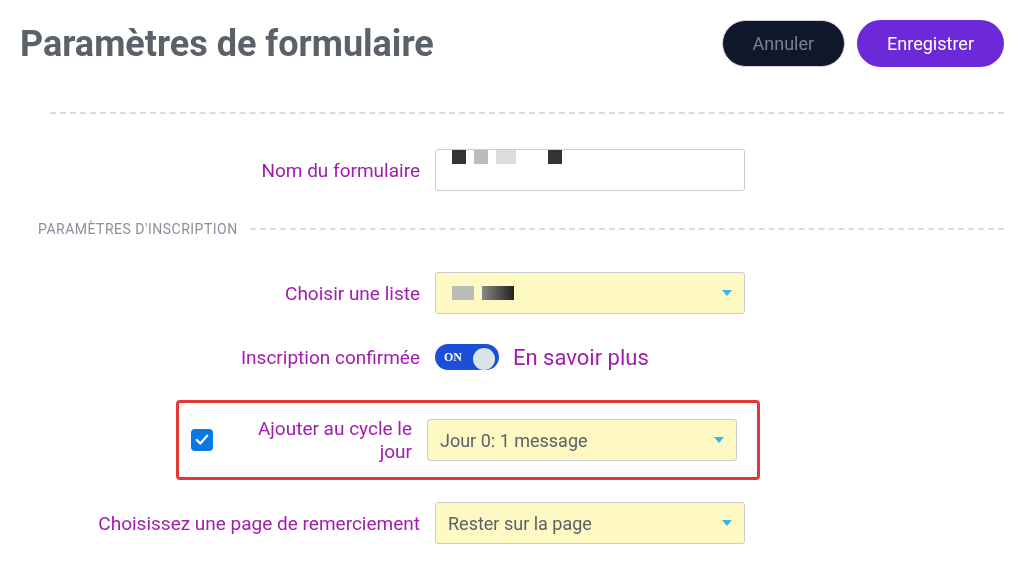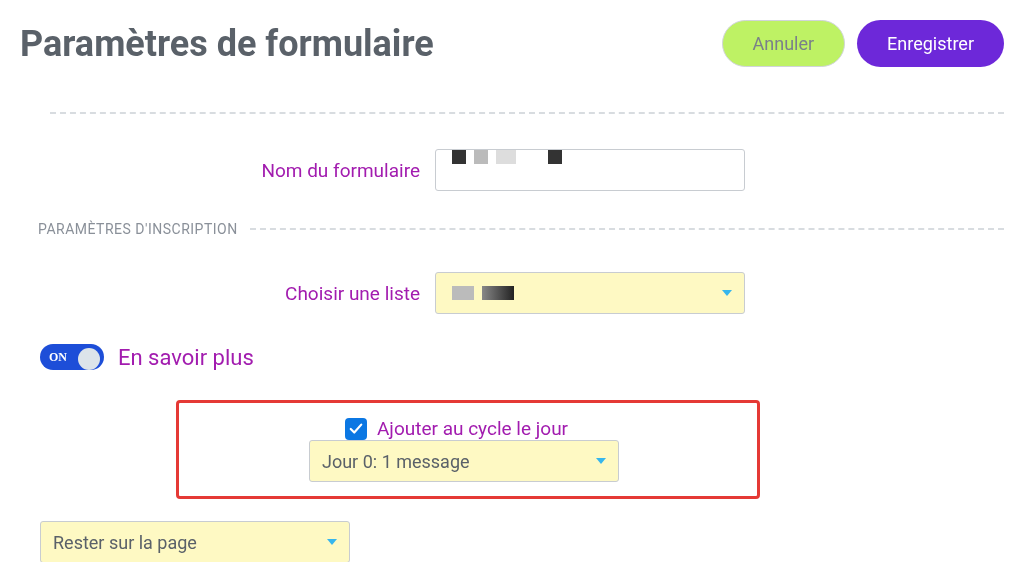--- a/index.html
+++ b/index.html
@@ -32,21 +32,21 @@
     }
     .btn {
       padding: 12px 30px;
       border-radius: 30px;
       font-size: 18px;
       cursor: pointer;
       border: none;
       font-family: inherit;
     }
     .btn-cancel {
-      background: #bef264;
+      background: #0f172a;
       color: #7a8089;
       border: 1px solid #d0d4d9;
     }
     .btn-save {
       background: #6d28d9;
       color: #fff;
     }
     .section-header {
       display: flex;
       align-items: center;
@@ -185,21 +185,20 @@
       border-radius: 4px;
       padding-top: 14px;
       padding-bottom: 14px;
       padding-left: 12px;
       padding-right: 20px;
       margin-left: 156px;
       margin-bottom: 22px;
       display: flex;
       align-items: center;
       width: 584px;
-      flex-direction: column;
     }
     .highlighted-row .form-label-col {
       width: auto;
       padding-right: 15px;
     }
   </style>
 </head>
 <body>
 
 <div class="header">
@@ -240,20 +239,21 @@
       <div class="redacted-content">
         <span class="redact-block redact-light" style="width:22px"></span>
         <span class="redact-block" style="width:32px;background:linear-gradient(to right,#888,#222)"></span>
       </div>
       <span class="select-caret"></span>
     </div>
   </div>
 </div>
 
 <div class="form-row">
+  <div class="form-label-col">Inscription confirmée</div>
   <div class="form-input-col">
     <div class="toggle">
       <span class="toggle-label">ON</span>
       <span class="toggle-knob"></span>
     </div>
     <span class="link">En savoir plus</span>
   </div>
 </div>
 
 <div class="highlighted-row">
@@ -267,19 +267,20 @@
   </div>
   <div class="form-input-col">
     <div class="select-input">
       <span>Jour 0: 1 message</span>
       <span class="select-caret"></span>
     </div>
   </div>
 </div>
 
 <div class="form-row" style="margin-bottom:0">
+  <div class="form-label-col">Choisissez une page de remerciement</div>
   <div class="form-input-col">
     <div class="select-input">
       <span>Rester sur la page</span>
       <span class="select-caret"></span>
     </div>
   </div>
 </div>
 
 </body></html>

